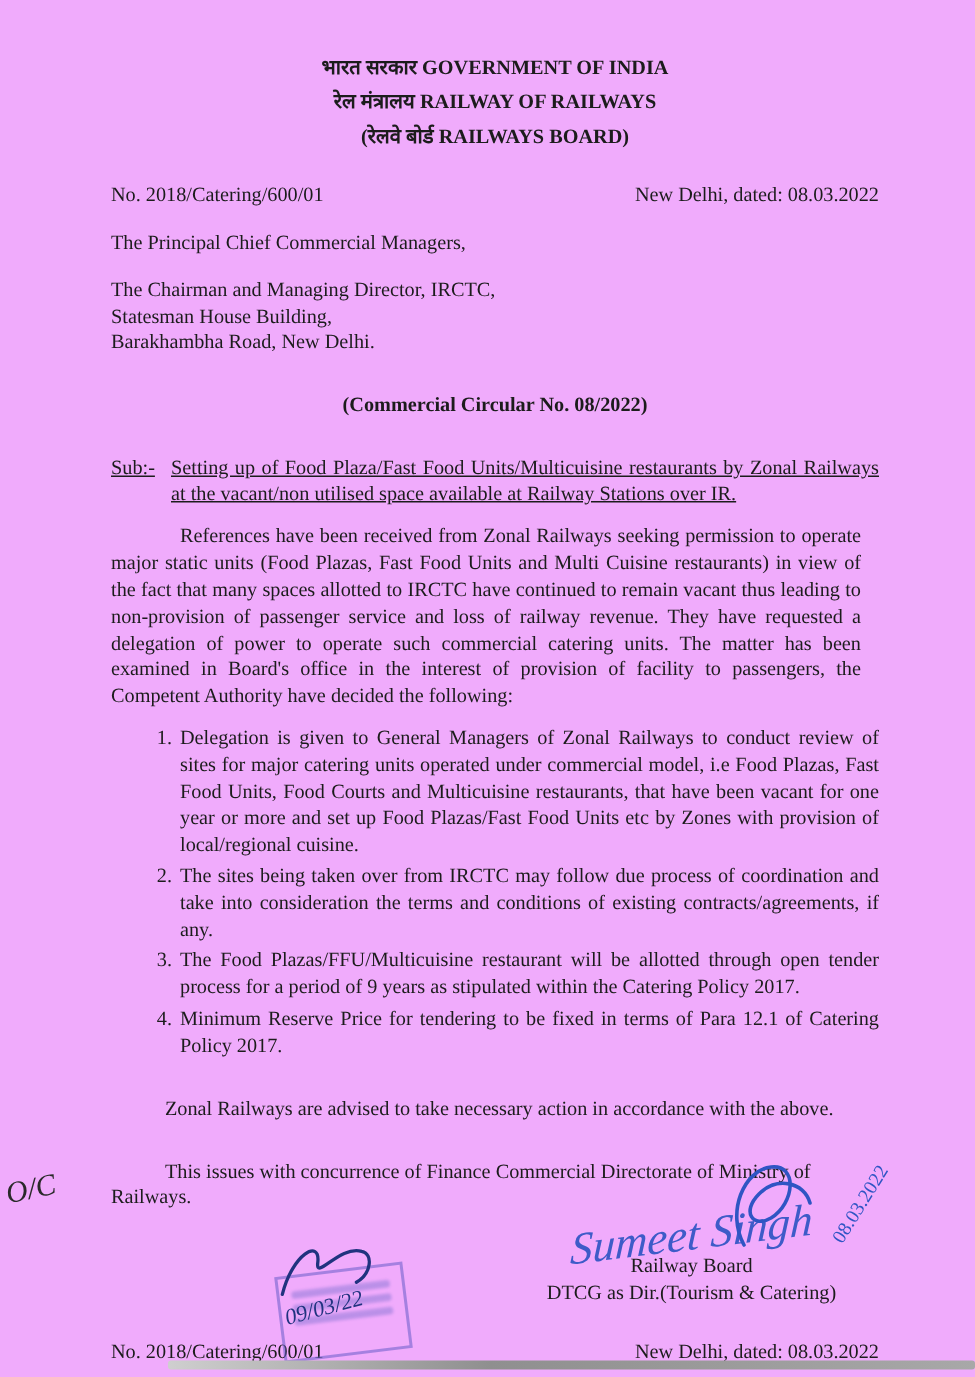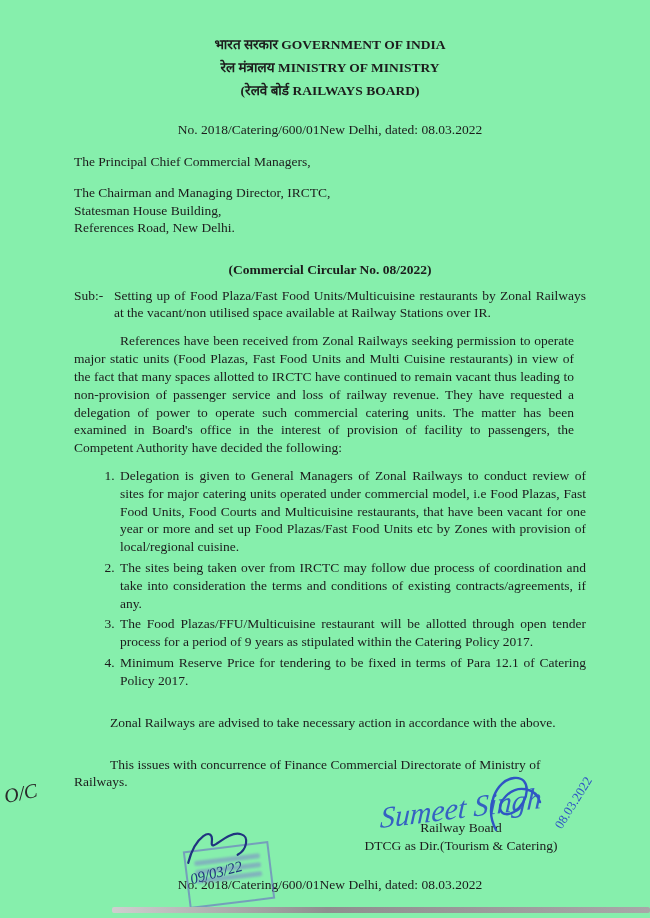--- a/index.html
+++ b/index.html
@@ -1,34 +1,34 @@
 <!DOCTYPE html>
 <html><head>
 <meta charset="utf-8">
 <style>
   html,body { margin:0; padding:0; background:#d8d8d8; }
   .page {
     position:relative;
     width:650px; height:918px;
     margin:0 auto;
-    background:#86efac;
+    background:#f0abfc;
     font-family:"Liberation Serif","DejaVu Serif",serif;
     color:#1c1c1c;
     font-size:13.5px;
     line-height:1.32;
     box-sizing:border-box;
     padding:34px 64px 0 74px;
     overflow:hidden;
   }
   .letter-head { text-align:center; font-weight:bold; font-size:13.5px; line-height:1.7; }
-  .ref-row { display:flex; justify-content:center; margin-top:18px; }
+  .ref-row { display:flex; justify-content:space-between; margin-top:18px; }
   .addr { margin-top:14px; }
   .addr div { line-height:1.3; }
   .circular { text-align:center; margin-top:24px;font-weight:bold; }
-  .subject { display:flex; margin-top:8px; }
+  .subject { display:flex; margin-top:24px;text-decoration:underline; }
   .sub-label { flex:none; width:40px; }
   .sub-text { flex:1; text-align:justify; }
   .body-para { margin:10px 12px 0 0; text-align:justify; text-indent:46px; }
   ol.points { margin:10px 0 0 0; padding-left:44px; }
   ol.points li { text-align:justify; padding-left:2px; margin-bottom:3px; }
   .closing { margin:24px 0 0 0; text-indent:36px; }
   .sign-wrap { display:flex; justify-content:flex-end; margin-top:2px; }
   .sign-block { width:250px; text-align:center; position:relative; }
   .hand-sign {
     font-style:italic; font-size:30px; color:#2f55c4;
@@ -73,37 +73,37 @@
     border-radius:2px;
   }
 </style>
 </head>
 <body>
 
 <div class="page">
 
   <div class="letter-head">
     <div>भारत सरकार GOVERNMENT OF INDIA</div>
-    <div>रेल मंत्रालय MINISTRY OF MINISTRY</div>
+    <div>रेल मंत्रालय RAILWAY OF RAILWAYS</div>
     <div>(रेलवे बोर्ड RAILWAYS BOARD)</div>
   </div>
 
   <div class="ref-row">
     <span>No. 2018/Catering/600/01</span>
     <span>New Delhi, dated: 08.03.2022</span>
   </div>
 
   <div class="addr">
     <div>The Principal Chief Commercial Managers,</div>
   </div>
 
   <div class="addr">
     <div>The Chairman and Managing Director, IRCTC,</div>
     <div>Statesman House Building,</div>
-    <div>References Road, New Delhi.</div>
+    <div>Barakhambha Road, New Delhi.</div>
   </div>
 
   <div class="circular">(Commercial Circular No.  08/2022)</div>
 
   <div class="subject">
     <span class="sub-label">Sub:-</span>
     <span class="sub-text">Setting up of Food Plaza/Fast Food Units/Multicuisine restaurants by Zonal Railways at the vacant/non utilised space available at Railway Stations over IR.</span>
   </div>
 
   <p class="body-para">References have been received from Zonal Railways seeking permission to operate major static units (Food Plazas, Fast Food Units and Multi Cuisine restaurants) in view of the fact that many spaces allotted to IRCTC have continued to remain vacant thus leading to non-provision of passenger service and loss of railway revenue. They have requested a delegation of power to operate such commercial catering units. The matter has been examined in Board's office in the interest of provision of facility to passengers, the Competent Authority have decided the following:</p>

